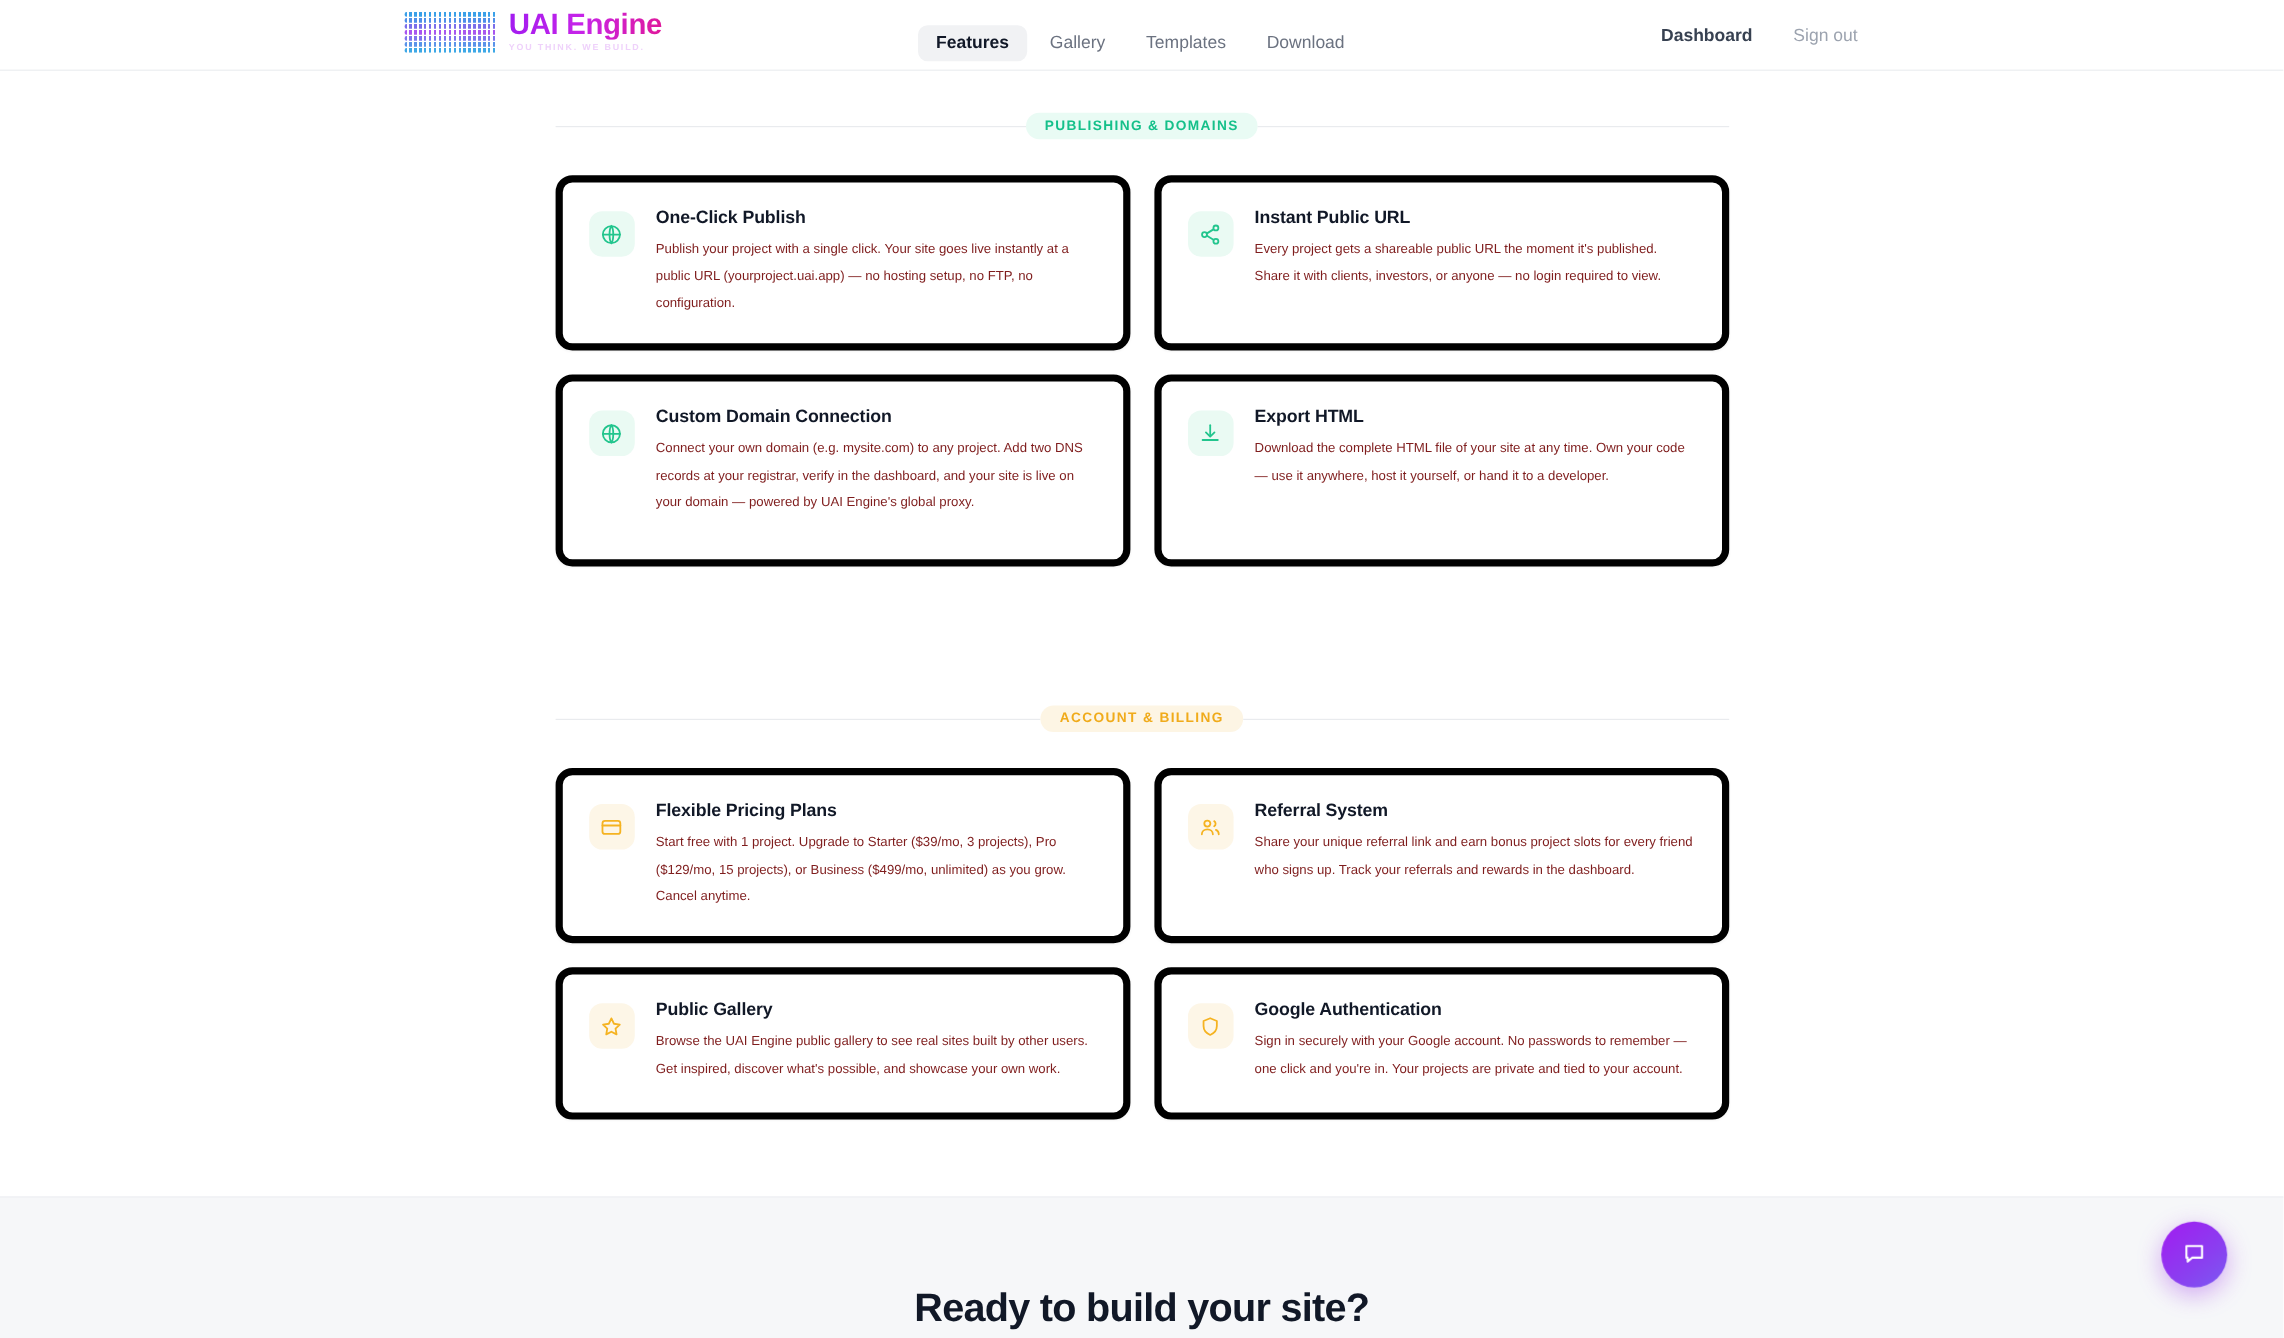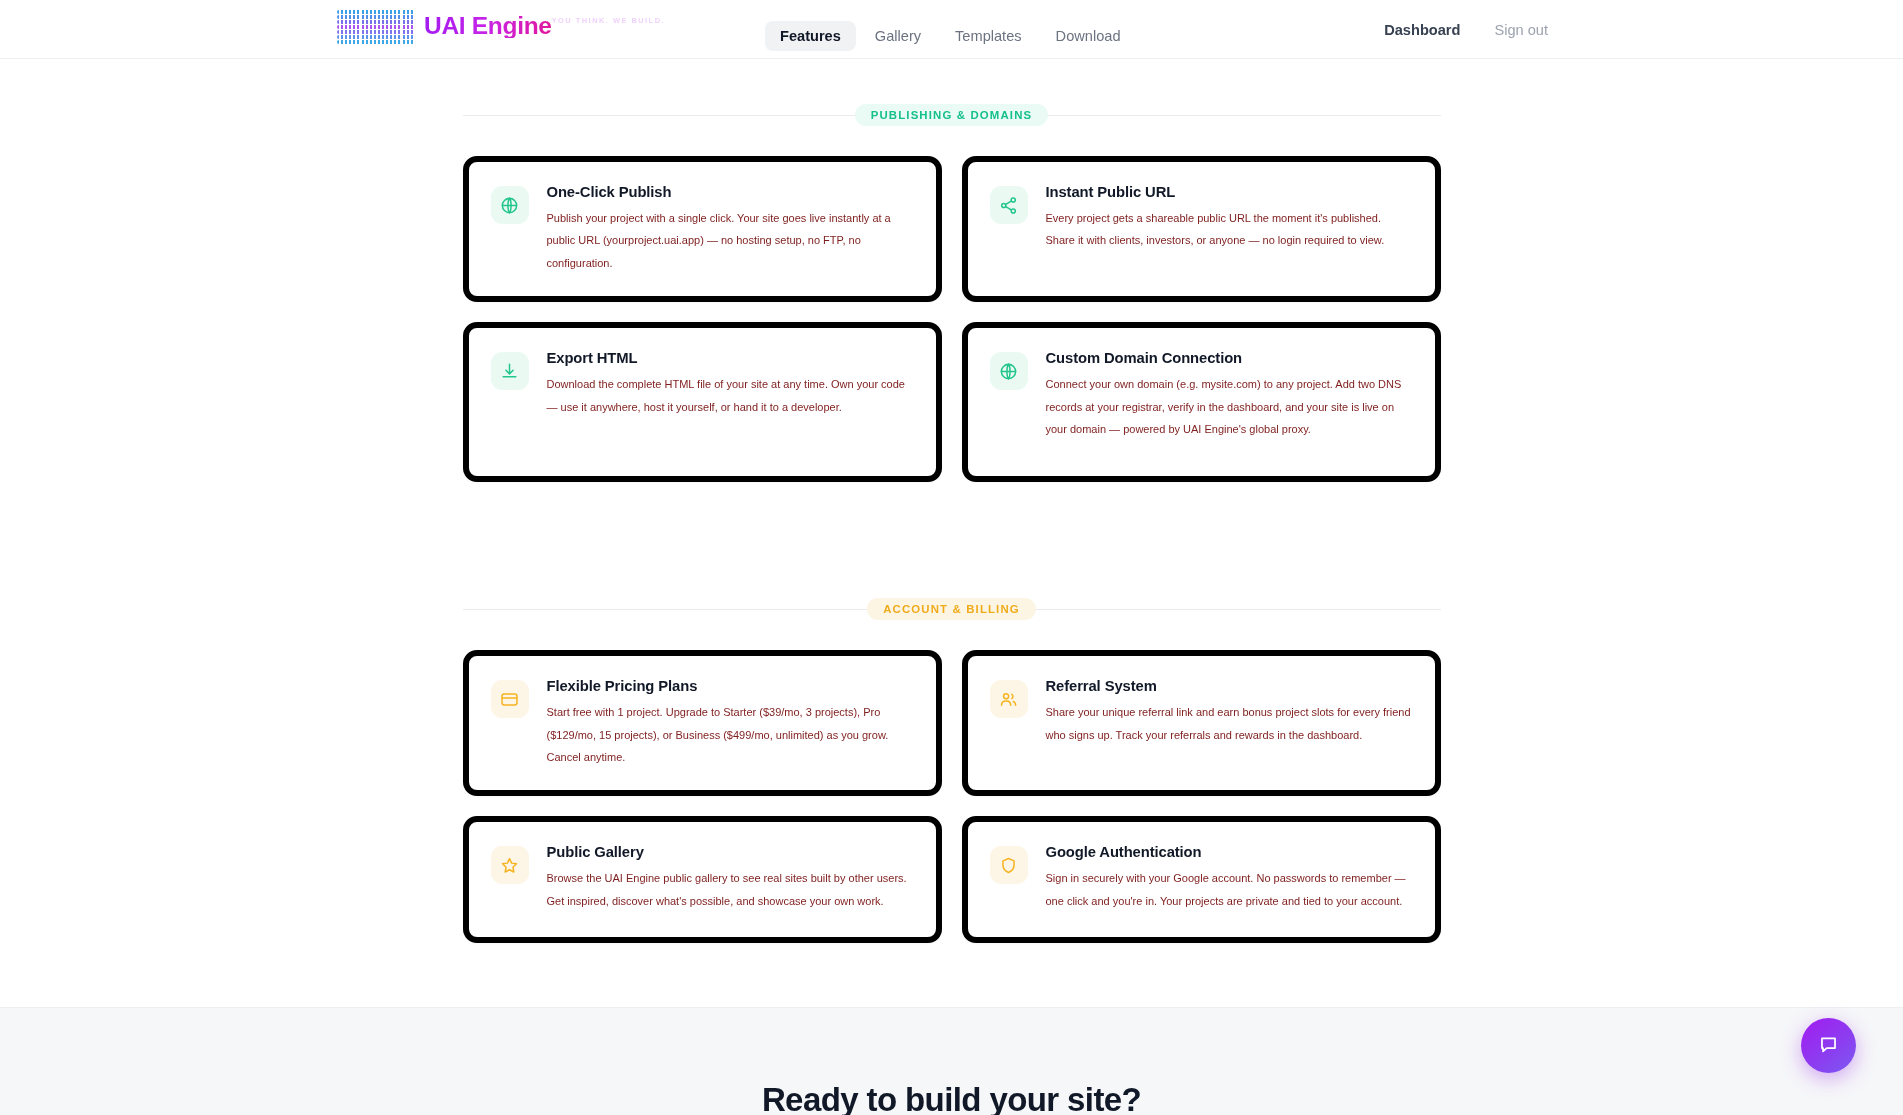--- a/index.html
+++ b/index.html
@@ -40,21 +40,21 @@
     position: absolute;
     left: 0;
     width: 78px;
     height: 4px;
     background-image: repeating-linear-gradient(
       to right,
       currentColor 0px, currentColor 2px,
       transparent 2px, transparent 4.1px);
     border-radius: 2px;
   }
-  .brand-text-wrap { display: flex; flex-direction: row; line-height: 1; }
+  .brand-text-wrap { display: flex; flex-direction: column; line-height: 1; }
   .brand-title {
     font-size: 24.5px;
     font-weight: 700;
     letter-spacing: -0.3px;
     background: linear-gradient(95deg, #a21cf0 0%, #c724e8 48%, #e0189a 100%);
     -webkit-background-clip: text;
     background-clip: text;
     color: transparent;
     white-space: nowrap;
   }
@@ -251,21 +251,21 @@
 
   <div class="nav-right">
     <div class="nav-dashboard">Dashboard</div>
     <div class="nav-signout">Sign out</div>
   </div>
 
 </div>
 
 <div class="page">
 
-  <div class="section" style="margin-top:45px;">
+  <div class="section" style="margin-top:35px;">
 
     <div class="section-divider">
       <div class="divider-line"></div>
       <div class="section-pill pill-teal">PUBLISHING &amp; DOMAINS</div>
       <div class="divider-line"></div>
     </div>
 
     <div class="cards-grid row-tall">
 
       <div class="feature-card">
@@ -292,43 +292,43 @@
           </svg>
         </div>
         <div class="card-body">
           <div class="card-title">Instant Public URL</div>
           <div class="card-desc">Every project gets a shareable public URL the moment it's published. Share it with clients, investors, or anyone — no login required to view.</div>
         </div>
       </div>
 
       <div class="feature-card" style="min-height:160px;">
         <div class="card-icon icon-teal">
+          <svg width="19" height="19" viewBox="0 0 24 24" fill="none" stroke="currentColor" stroke-width="1.9" stroke-linecap="round">
+            <circle cx="12" cy="12" r="9"></circle>
+            <path d="M3 12h18"></path>
+            <path d="M12 3c2.6 2.8 2.6 15.2 0 18-2.6-2.8-2.6-15.2 0-18z"></path>
+          </svg>
+        </div>
+        <div class="card-body">
+          <div class="card-title">Custom Domain Connection</div>
+          <div class="card-desc">Connect your own domain (e.g. mysite.com) to any project. Add two DNS records at your registrar, verify in the dashboard, and your site is live on your domain — powered by UAI Engine's global proxy.</div>
+        </div>
+      </div>
+
+      <div class="feature-card" style="min-height:160px;">
+        <div class="card-icon icon-teal">
           <svg width="19" height="19" viewBox="0 0 24 24" fill="none" stroke="currentColor" stroke-width="1.9" stroke-linecap="round" stroke-linejoin="round">
             <path d="M12 3v11"></path>
             <path d="M7.5 10.5L12 15l4.5-4.5"></path>
             <path d="M4 18.5h16"></path>
           </svg>
         </div>
         <div class="card-body">
           <div class="card-title">Export HTML</div>
           <div class="card-desc">Download the complete HTML file of your site at any time. Own your code — use it anywhere, host it yourself, or hand it to a developer.</div>
-        </div>
-      </div>
-
-      <div class="feature-card" style="min-height:160px;">
-        <div class="card-icon icon-teal">
-          <svg width="19" height="19" viewBox="0 0 24 24" fill="none" stroke="currentColor" stroke-width="1.9" stroke-linecap="round">
-            <circle cx="12" cy="12" r="9"></circle>
-            <path d="M3 12h18"></path>
-            <path d="M12 3c2.6 2.8 2.6 15.2 0 18-2.6-2.8-2.6-15.2 0-18z"></path>
-          </svg>
-        </div>
-        <div class="card-body">
-          <div class="card-title">Custom Domain Connection</div>
-          <div class="card-desc">Connect your own domain (e.g. mysite.com) to any project. Add two DNS records at your registrar, verify in the dashboard, and your site is live on your domain — powered by UAI Engine's global proxy.</div>
         </div>
       </div>
 
     </div>
   </div>
 
   <div class="section" style="margin-top:116px;">
 
     <div class="section-divider">
       <div class="divider-line"></div>

